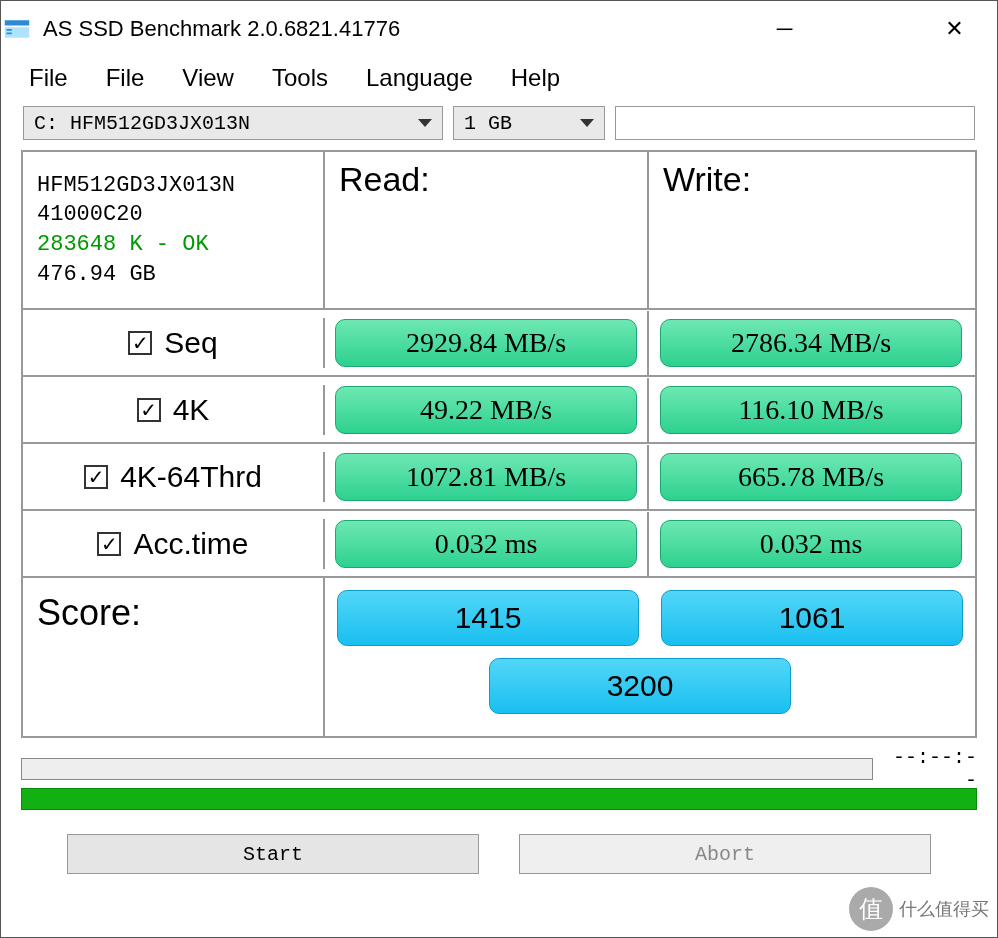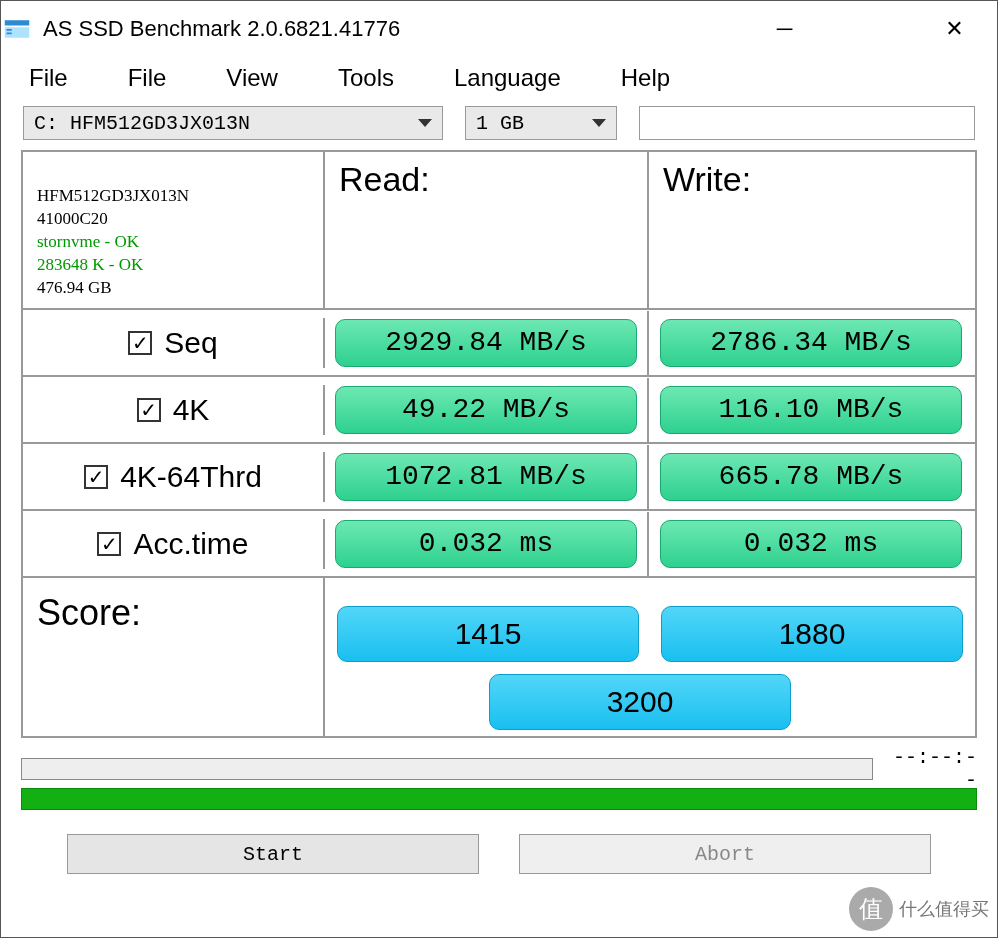--- a/index.html
+++ b/index.html
@@ -18,27 +18,27 @@
   }
   .titlebar .icon { width: 28px; height: 28px; margin-right: 12px; }
   .titlebar .spacer { flex: 1; }
   .titlebar .win-btn {
     width: 85px; height: 55px; display: flex; align-items: center; justify-content: center;
     font-size: 22px; color: #000; cursor: default;
   }
   .titlebar .win-btn.max-wrap { width:85px; height:55px; display:flex; align-items:center; justify-content:center;}
   
   .menubar {
-    height: 44px; display: flex; align-items: center; gap: 60px;
+    height: 44px; display: flex; align-items: center; gap: 38px;
     padding: 0 28px; font-size: 24px; color: #000;
   }
   .menubar span { cursor: default; }
   
   .selectors {
-    display: flex; gap: 22px; padding: 6px 22px 10px 22px; align-items: center;
+    display: flex; gap: 10px; padding: 6px 22px 10px 22px; align-items: center;
   }
   .dropdown {
     background: #e9e9e9; border: 1px solid #999; height: 34px;
     display: flex; align-items: center; padding: 0 10px;
     font-family: "Courier New", monospace; font-size: 20px;
     position: relative;
   }
   .drive-dd { width: 420px; }
   .size-dd { width: 152px; }
   .dropdown .chev {
@@ -56,35 +56,35 @@
   .row { display: flex; border-bottom: 2px solid #999; }
   .row:last-child { border-bottom: none; }
   .cell { border-right: 2px solid #999; padding: 8px 14px; display:flex; flex-direction:column; justify-content:center;}
   .cell:last-child { border-right: none; }
   .col-label { width: 302px; }
   .col-read  { width: 324px; }
   .col-write { width: 324px; }
   
   .hdr-row { height: 158px; }
   .hdr-title { font-size: 34px; font-family: Arial, sans-serif; }
-  .devinfo { font-size: 17px; line-height: 1.35; font-family: Liberation Serif, serif; justify-content: flex-end;}
+  .devinfo { font-size: 22px; line-height: 1.35; font-family: Liberation Mono, monospace;}
   .devinfo .green { color: #009900; }
   
   .test-row { height: 67px; align-items:center;}
   .test-row .col-label { display:flex; flex-direction:row; align-items:center; gap:12px; font-size:30px; font-family: Arial, sans-serif;}
   .chk {
     width: 24px; height: 24px; border: 2px solid #333; display:flex; align-items:center; justify-content:center;
     font-size: 20px; line-height: 1;
   }
   .val-cell { display:flex; align-items:center; justify-content:center;}
   .pill {
     background: linear-gradient(#6de8b3,#2dd18f);
     border: 1px solid #1aa86f; border-radius: 10px;
     width: 302px; height: 48px; display:flex; align-items:center; justify-content:center;
-    font-size: 28px; font-family: Liberation Mono, monospace; color:#000;
+    font-size: 28px; font-family: Liberation Serif, serif; color:#000;
   }
   
   .score-row { height: 158px; position: relative;}
   .score-row .col-label { font-size: 36px; font-family: Arial, sans-serif; padding-top:14px;}
   .score-cells { flex:1; position:relative; border-left: none;}
   .score-pill {
     background: linear-gradient(#52d6f8,#19bff0);
     border: 1px solid #0c9ecb; border-radius: 10px;
     height: 56px; display:flex; align-items:center; justify-content:center;
     font-size: 30px; font-family: Arial, sans-serif; color:#000;
@@ -158,21 +158,20 @@
     </div>
     <div class="textin"></div>
   </div>
 
   <div class="main">
 
     <div class="row hdr-row">
       <div class="cell col-label devinfo">
         <div>HFM512GD3JX013N</div>
         <div>41000C20</div>
-        <div class="green">stornvme - OK</div>
         <div class="green">283648 K - OK</div>
         <div>476.94 GB</div>
       </div>
       <div class="cell col-read hdr-title" style="justify-content:flex-start;">Read:</div>
       <div class="cell col-write hdr-title" style="justify-content:flex-start;">Write:</div>
     </div>
 
     <div class="row test-row">
       <div class="cell col-label">
         <div class="chk">✓</div>
@@ -220,23 +219,23 @@
       <div class="cell col-read val-cell">
           <div class="pill">0.032 ms</div>
         </div>
       <div class="cell col-write val-cell">
           <div class="pill">0.032 ms</div>
         </div>
     </div>
 
     <div class="row score-row">
       <div class="cell col-label" style="justify-content:flex-start;">Score:</div>
-      <div class="score-cells" style="flex:1; position:relative;margin-top:16px;">
+      <div class="score-cells" style="flex:1; position:relative;">
         <div class="score-pill score-read">1415</div>
-        <div class="score-pill score-write">1880</div>
+        <div class="score-pill score-write">1061</div>
         <div class="score-pill score-total">3200</div>
       </div>
     </div>
 
   </div>
 
   <div class="progress-row">
     <div class="progress-outer"></div>
     <div class="time-label">--:--:--</div>
   </div>

